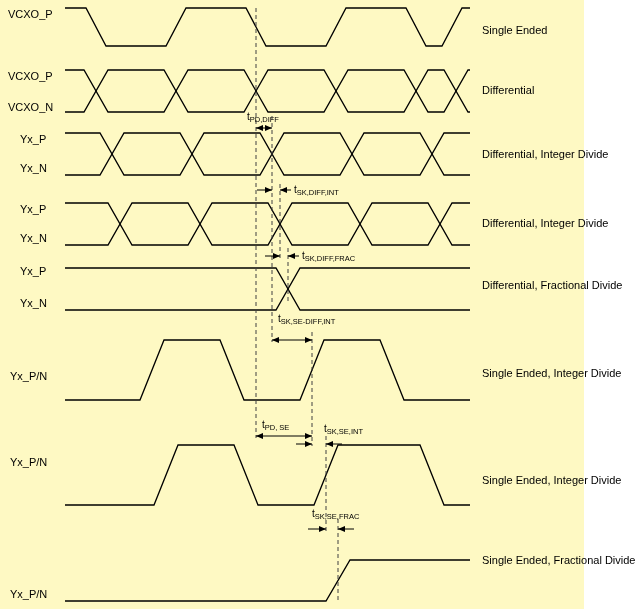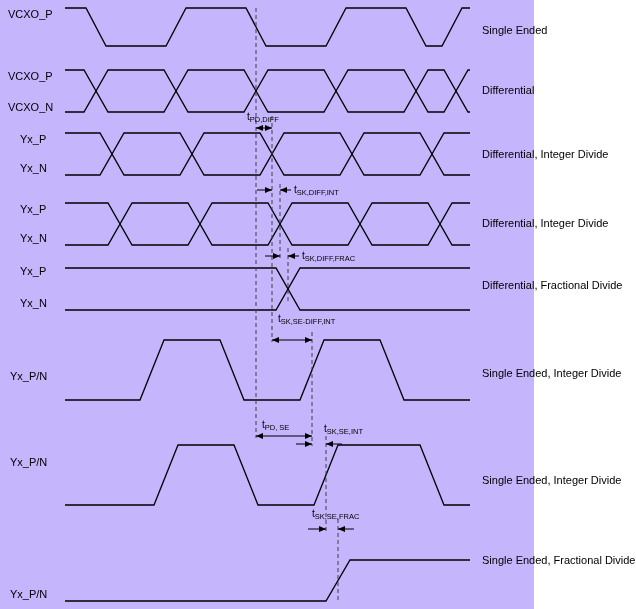--- a/index.html
+++ b/index.html
@@ -1,19 +1,19 @@
 <!DOCTYPE html>
 <html><head>
 <meta charset="utf-8">
 <style>
   html,body{margin:0;padding:0;background:#ffffff;}
   .canvas{
     position:relative;
-    width:534px;height:609px;
-    background:#c4b5fd;
+    width:584px;height:609px;
+    background:#fef9c3;
     font-family:"Liberation Sans", sans-serif;
   }
   svg text{
     fill:#000;
     font-family:"Liberation Sans", sans-serif;
     font-size:11px;
   }
   svg .tl{font-size:10px;}
   svg .sub{font-size:7.5px;}
   .wave{fill:none;stroke:#000;stroke-width:1.3;stroke-linejoin:miter;}

